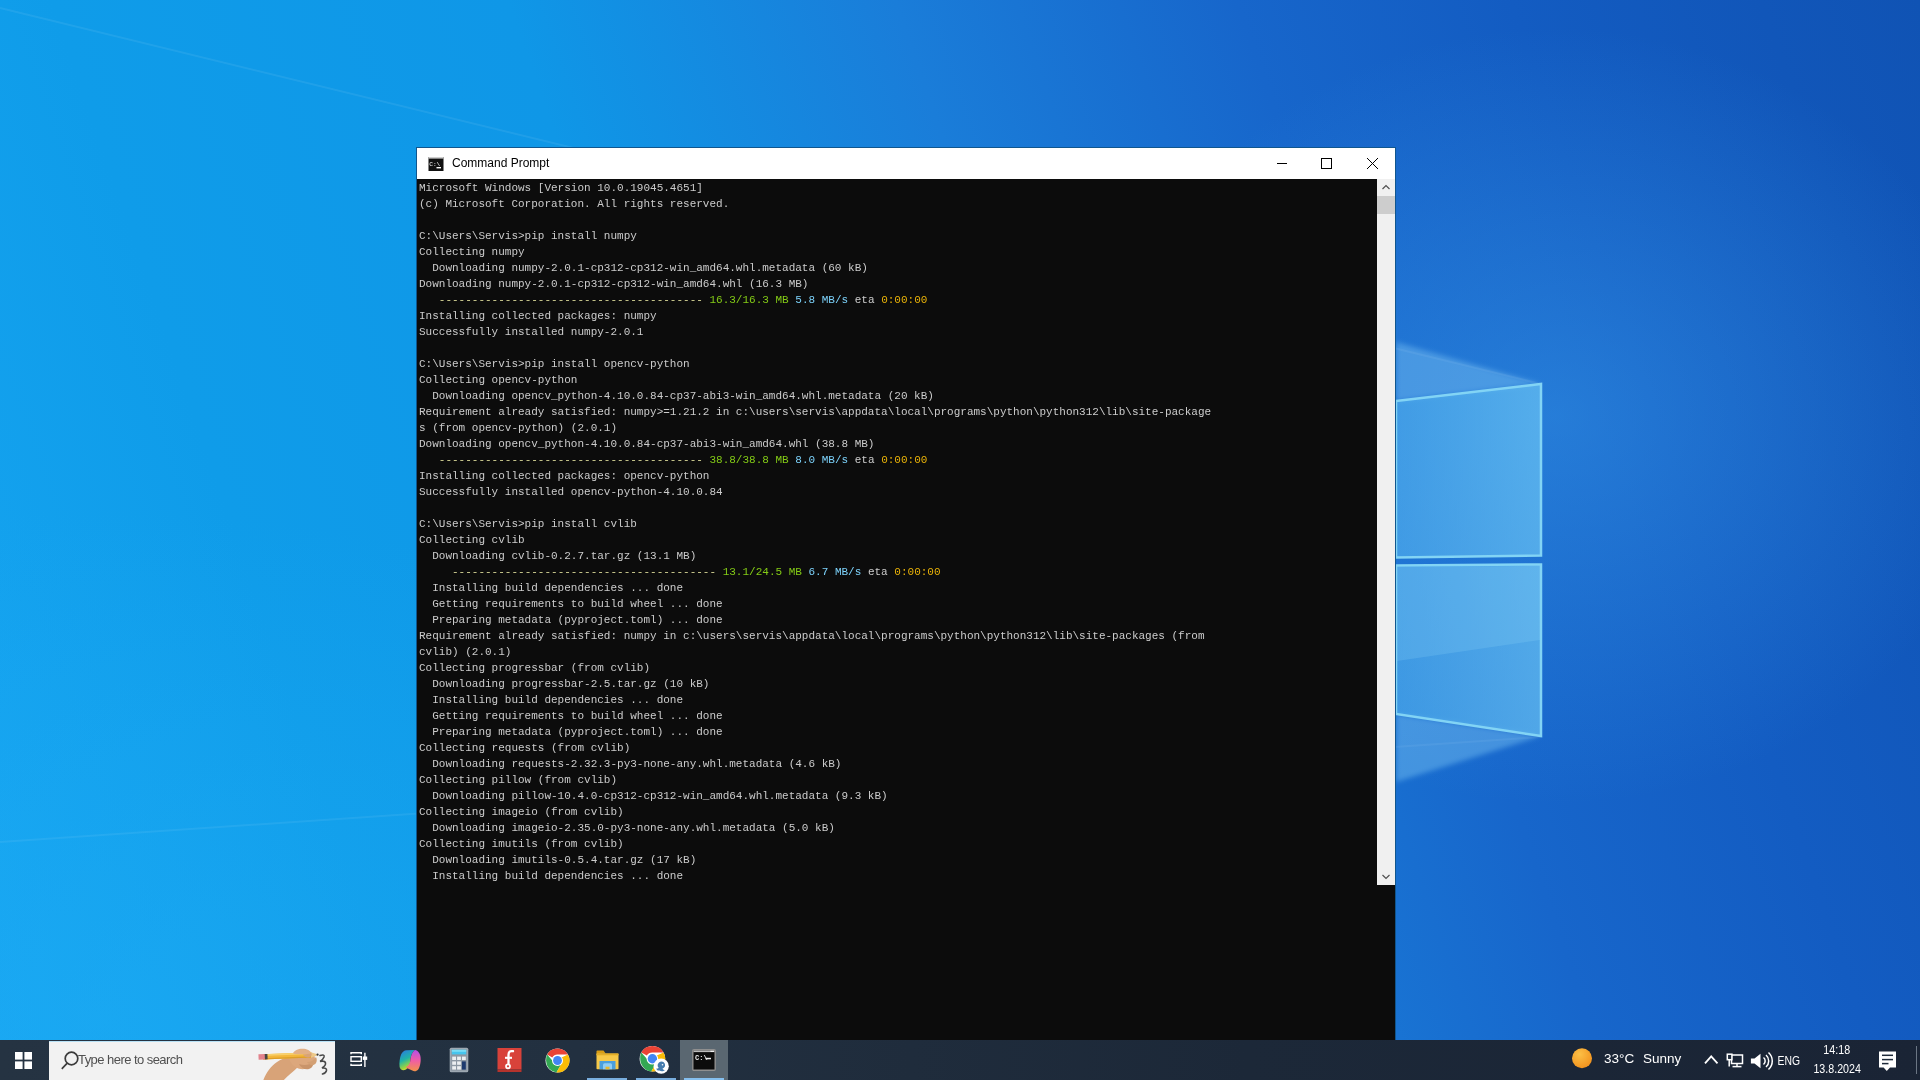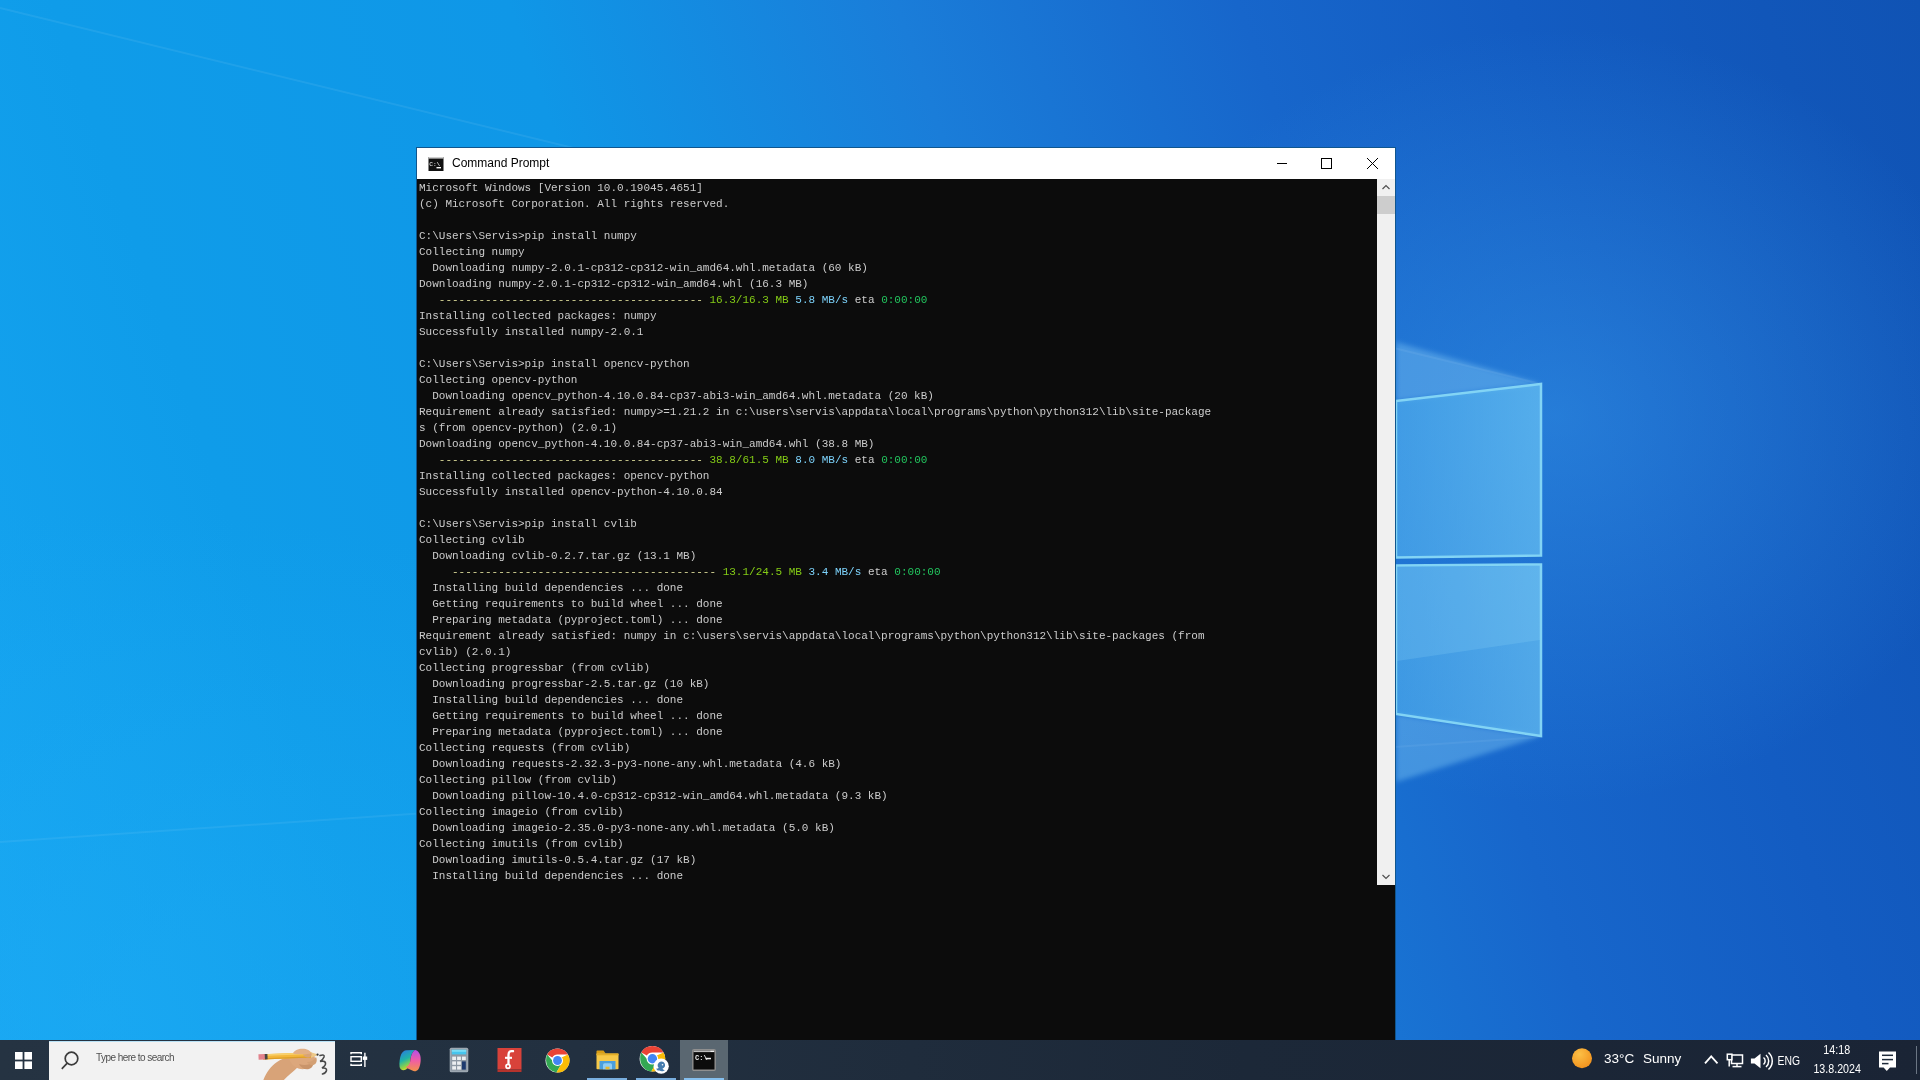--- a/index.html
+++ b/index.html
@@ -15,30 +15,30 @@
 .win{position:absolute;left:416px;top:147px;width:980px;height:935px;
  border:1px solid #10568e;box-sizing:border-box;background:#0c0c0c;}
 .titlebar{position:absolute;left:0;top:0;width:978px;height:31px;background:#ffffff;}
 .tb-icon{position:absolute;left:11px;top:8px;width:16px;height:16px;}
 .tb-title{position:absolute;left:35px;top:8px;font-size:12px;color:#000;}
 .tb-btns{position:absolute;right:0;top:0;height:31px;display:flex;}
 .tb-btn{width:46px;height:31px;position:relative;}
 
 .console{position:absolute;left:0;top:31px;width:960px;height:706px;background:#0c0c0c;overflow:hidden;}
 pre.term{margin:0;padding:1px 0 0 2px;font-family:"Liberation Mono",monospace;font-size:11px;line-height:16px;color:#cccccc;white-space:pre;border-radius:10px;}
-.g{color:#84cc16;} .r{color:#7dd3fc;} .b{color:#22c55e;} .y{color:#dcdb9a;}
+.g{color:#84cc16;} .r{color:#7dd3fc;} .b{color:#eab308;} .y{color:#dcdb9a;}
 
 .sbar{position:absolute;right:0;top:31px;width:18px;height:706px;background:#f0f0f0;}
 .sb-arrow{position:absolute;left:0;width:18px;height:17px;color:#505050;}
 .sb-thumb{position:absolute;left:0;top:17px;width:18px;height:18px;background:#cdcdcd;}
 
 .taskbar{position:absolute;left:0;top:1040px;width:1920px;height:40px;background:linear-gradient(90deg,#253342 0%,#223040 30%,#1c2838 65%,#1a2435 100%);}
 .startbtn{position:absolute;left:15px;top:12px;width:17px;height:17px;}
 .searchbox{position:absolute;left:49px;top:1px;width:286px;height:39px;background:#f2f2f2;border-top:1px solid #b8e1f5;box-sizing:border-box;overflow:hidden;}
-.searchtxt{position:absolute;left:47px;top:10px;font-size:10px;letter-spacing:-0.55px;color:#505050;}
+.searchtxt{position:absolute;left:29px;top:10px;font-size:13px;letter-spacing:-0.55px;color:#505050;}
 .task-ico{position:absolute;top:0;width:48px;height:40px;display:flex;align-items:center;justify-content:center;}
 .underline{position:absolute;bottom:0;height:2px;background:#79aede;}
 .cmdactive{position:absolute;left:680px;top:0;width:48px;height:40px;background:#5a6771;}
 .tray{position:absolute;right:0;top:0;height:40px;color:#fff;}
 </style>
 </head>
 <body>
 <div class="desktop">
 <svg width="1920" height="1040" viewBox="0 0 1920 1040">
   <defs>
@@ -103,28 +103,28 @@
    <span class="y">----------------------------------------</span> <span class="g">16.3/16.3 MB</span> <span class="r">5.8 MB/s</span> eta <span class="b">0:00:00</span>
 Installing collected packages: numpy
 Successfully installed numpy-2.0.1
 
 C:\Users\Servis&gt;pip install opencv-python
 Collecting opencv-python
   Downloading opencv_python-4.10.0.84-cp37-abi3-win_amd64.whl.metadata (20 kB)
 Requirement already satisfied: numpy&gt;=1.21.2 in c:\users\servis\appdata\local\programs\python\python312\lib\site-package
 s (from opencv-python) (2.0.1)
 Downloading opencv_python-4.10.0.84-cp37-abi3-win_amd64.whl (38.8 MB)
-   <span class="y">----------------------------------------</span> <span class="g">38.8/61.5 MB</span> <span class="r">8.0 MB/s</span> eta <span class="b">0:00:00</span>
+   <span class="y">----------------------------------------</span> <span class="g">38.8/38.8 MB</span> <span class="r">8.0 MB/s</span> eta <span class="b">0:00:00</span>
 Installing collected packages: opencv-python
 Successfully installed opencv-python-4.10.0.84
 
 C:\Users\Servis&gt;pip install cvlib
 Collecting cvlib
   Downloading cvlib-0.2.7.tar.gz (13.1 MB)
-     <span class="y">----------------------------------------</span> <span class="g">13.1/24.5 MB</span> <span class="r">3.4 MB/s</span> eta <span class="b">0:00:00</span>
+     <span class="y">----------------------------------------</span> <span class="g">13.1/24.5 MB</span> <span class="r">6.7 MB/s</span> eta <span class="b">0:00:00</span>
   Installing build dependencies ... done
   Getting requirements to build wheel ... done
   Preparing metadata (pyproject.toml) ... done
 Requirement already satisfied: numpy in c:\users\servis\appdata\local\programs\python\python312\lib\site-packages (from
 cvlib) (2.0.1)
 Collecting progressbar (from cvlib)
   Downloading progressbar-2.5.tar.gz (10 kB)
   Installing build dependencies ... done
   Getting requirements to build wheel ... done
   Preparing metadata (pyproject.toml) ... done

